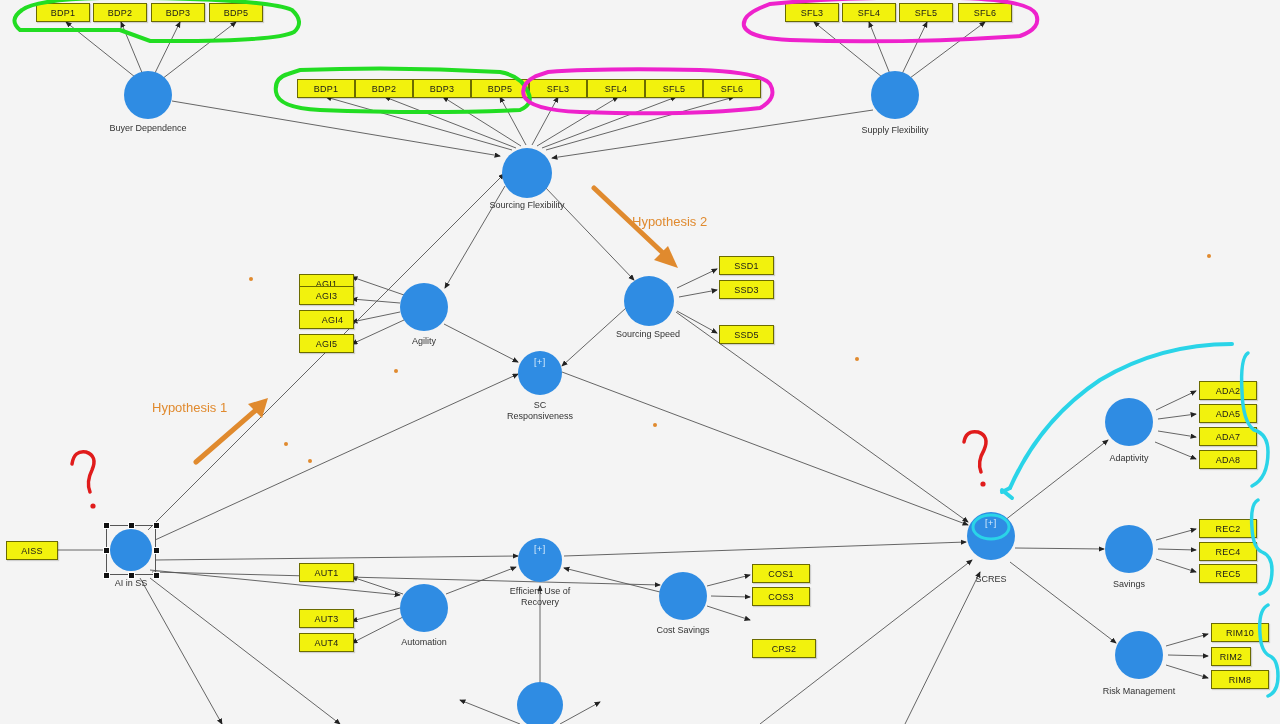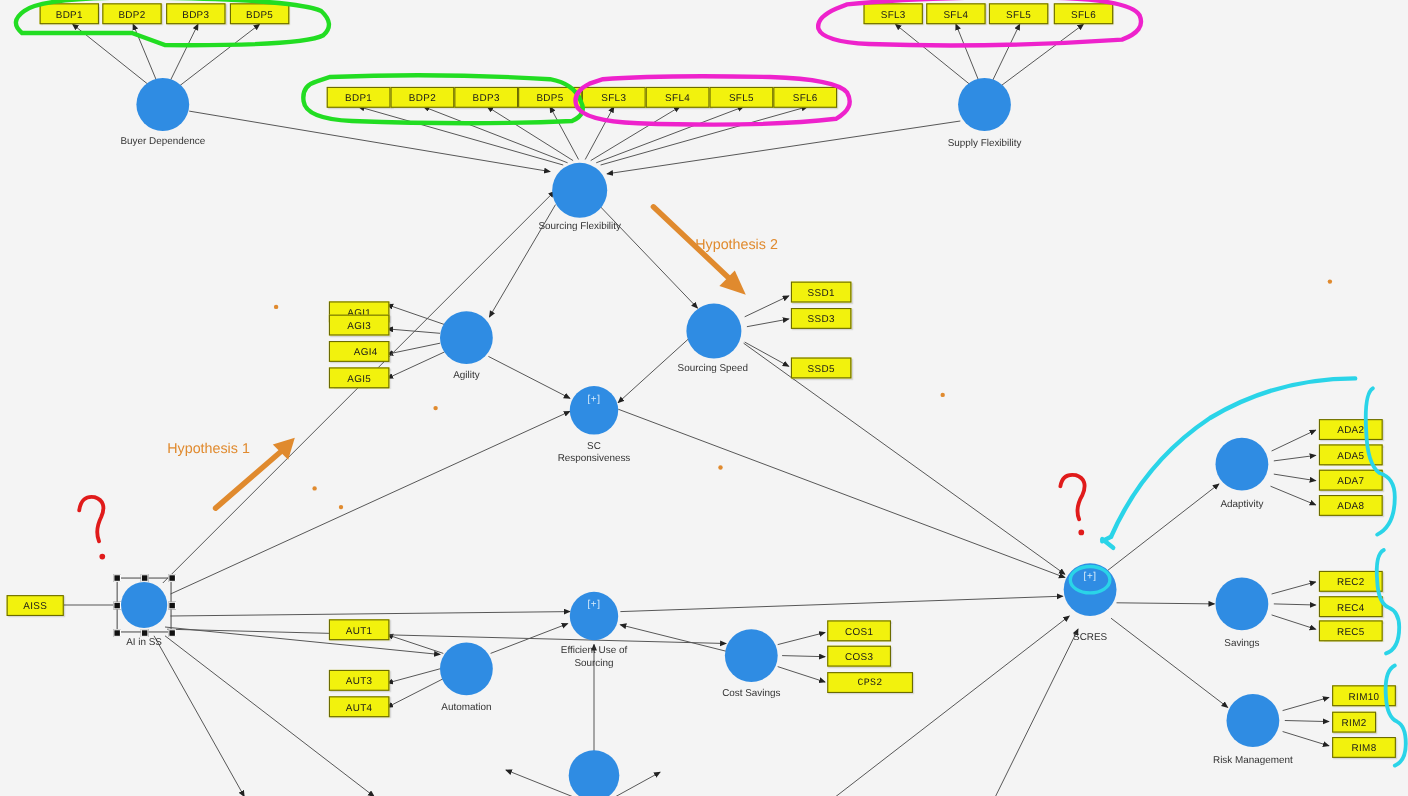--- a/index.html
+++ b/index.html
@@ -227,21 +227,21 @@
     <div class="indicator" style="left:719px;top:325px;width:55px;height:19px;">SSD5</div>
 
     <div class="indicator" style="left:6px;top:541px;width:52px;height:19px;">AISS</div>
 
     <div class="indicator" style="left:299px;top:563px;width:55px;height:19px;">AUT1</div>
     <div class="indicator" style="left:299px;top:609px;width:55px;height:19px;">AUT3</div>
     <div class="indicator" style="left:299px;top:633px;width:55px;height:19px;">AUT4</div>
 
     <div class="indicator" style="left:752px;top:564px;width:58px;height:19px;">COS1</div>
     <div class="indicator" style="left:752px;top:587px;width:58px;height:19px;">COS3</div>
-    <div class="indicator" style="left:752px;top:611px;width:78px;height:19px;font-family:Liberation Mono, monospace;">CPS2</div>
+    <div class="indicator" style="left:752px;top:639px;width:64px;height:19px;">CPS2</div>
 
     <div class="indicator" style="left:1199px;top:381px;width:58px;height:19px;">ADA2</div>
     <div class="indicator" style="left:1199px;top:404px;width:58px;height:19px;">ADA5</div>
     <div class="indicator" style="left:1199px;top:427px;width:58px;height:19px;">ADA7</div>
     <div class="indicator" style="left:1199px;top:450px;width:58px;height:19px;">ADA8</div>
 
     <div class="indicator" style="left:1199px;top:519px;width:58px;height:19px;">REC2</div>
     <div class="indicator" style="left:1199px;top:542px;width:58px;height:19px;">REC4</div>
     <div class="indicator" style="left:1199px;top:564px;width:58px;height:19px;">REC5</div>
 
@@ -282,21 +282,21 @@
     <div class="handle" style="left:153px;top:572px;"></div>
     <div class="lv-label" style="left:71px;top:578px;width:120px;text-align:center;">AI in SS</div>
 
     <div class="lv" style="left:400px;top:584px;width:48px;height:48px;"></div>
     <div class="lv-label" style="left:364px;top:637px;width:120px;">Automation</div>
 
     <div class="lv" style="left:518px;top:538px;width:44px;height:44px;">
       <span class="plus">[+]</span>
     </div>
     <div class="lv-label" style="left:480px;top:586px;width:120px;">Efficient Use of
-Sourcing</div>
+Recovery</div>
 
     <div class="lv" style="left:659px;top:572px;width:48px;height:48px;"></div>
     <div class="lv-label" style="left:623px;top:625px;width:120px;">Cost Savings</div>
 
     <div class="lv" style="left:967px;top:512px;width:48px;height:48px;">
       <span class="plus">[+]</span>
     </div>
     <div class="lv-label" style="left:931px;top:574px;width:120px;">SCRES</div>
 
     <div class="lv" style="left:1105px;top:398px;width:48px;height:48px;"></div>

